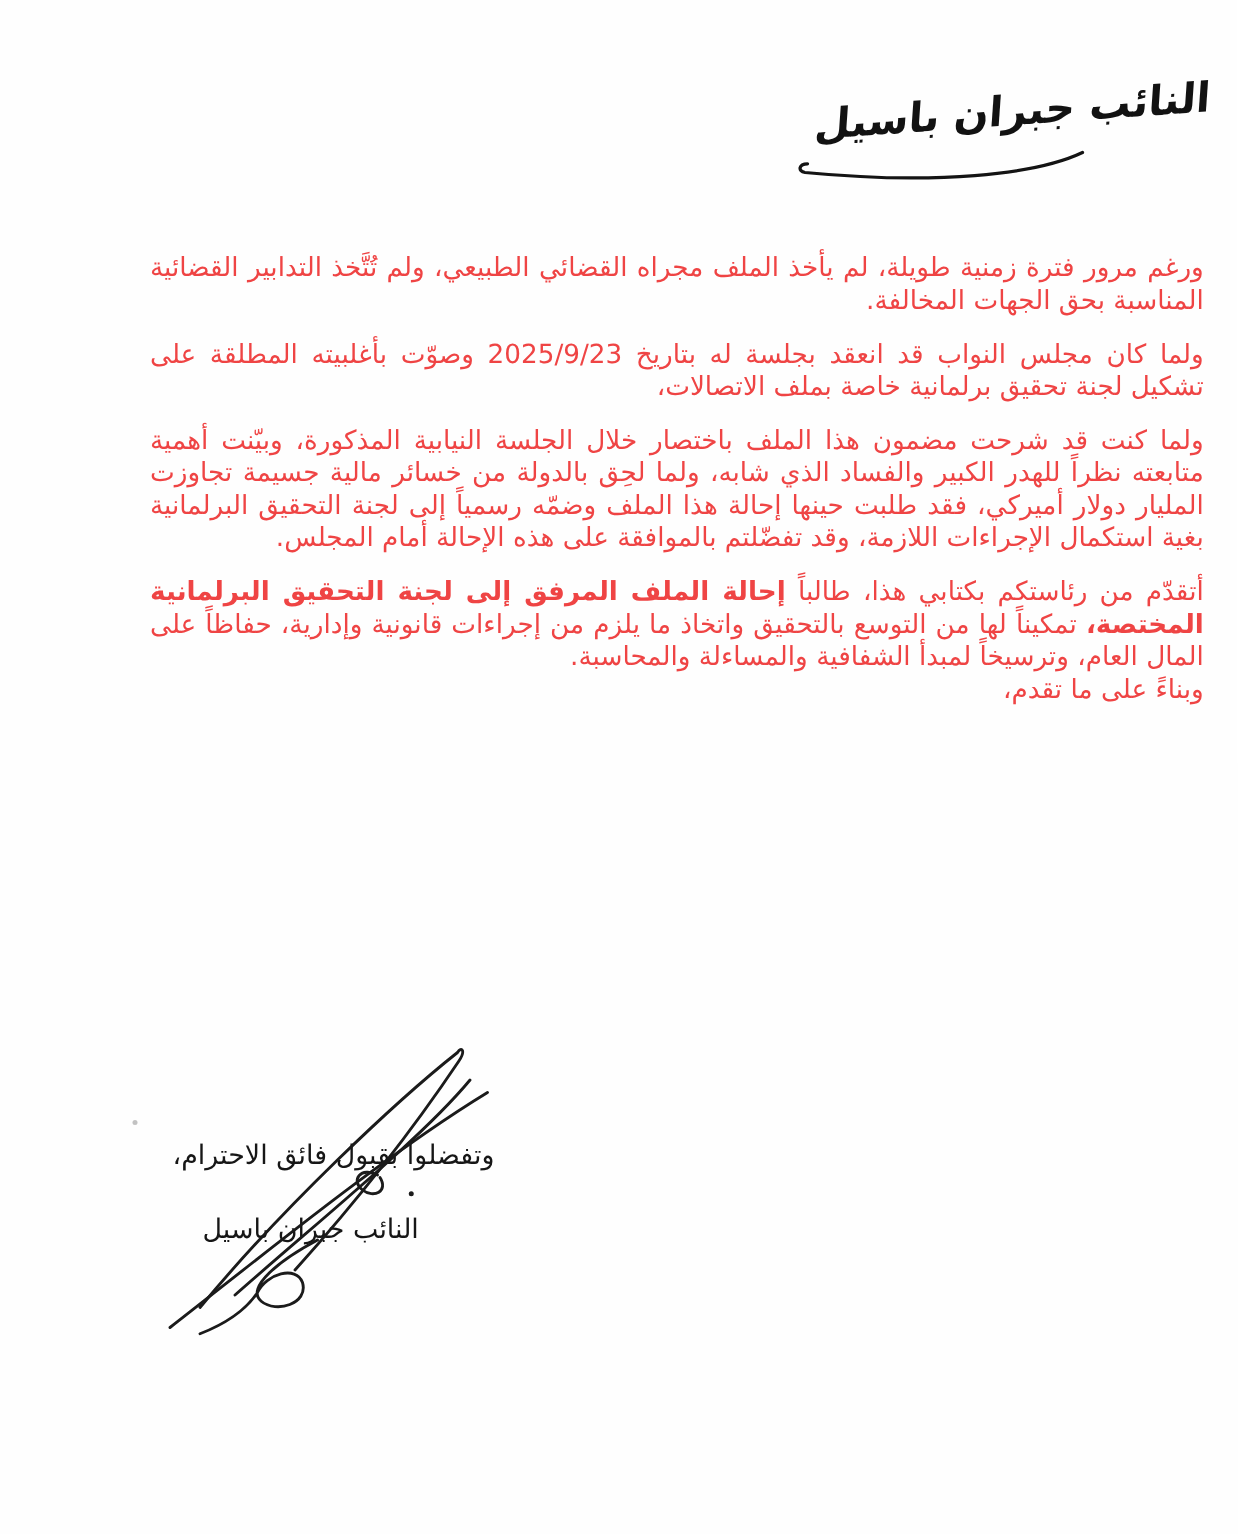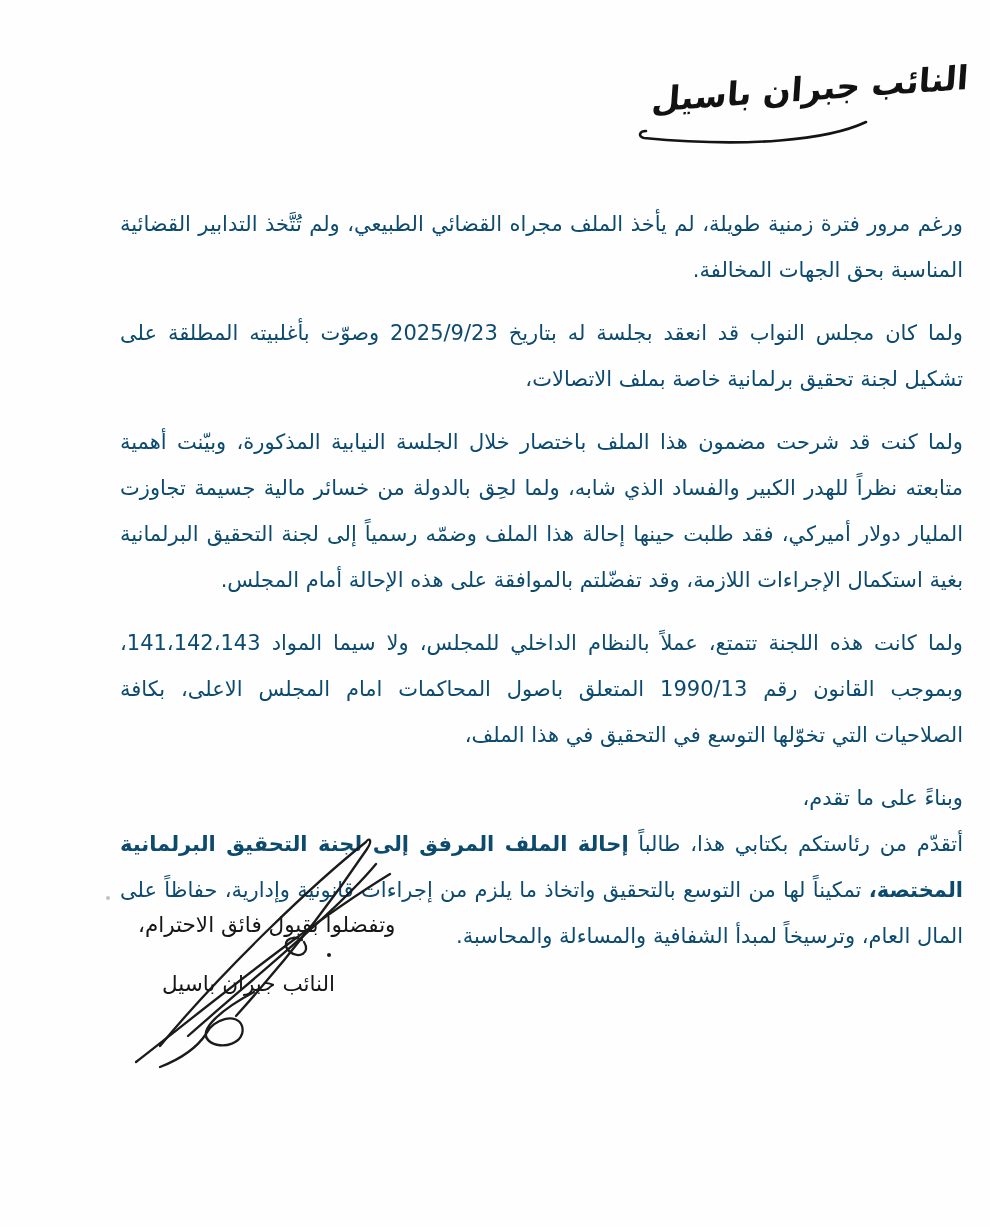--- a/index.html
+++ b/index.html
@@ -28,22 +28,22 @@
     top:118px;right:120px;
     width:240px;height:34px;
   }
   
   .body-text{
     position:absolute;
     top:201px;left:120px;right:27px;
     direction:rtl;
     text-align:justify;
     font-size:21px;
-    line-height:46px;
-    color:#0c4a6e;
+    line-height:26px;
+    color:#ef4444;
   }
   .body-text p{margin:0 0 17px 0;}
   .body-text p.no-gap{margin:0;}
   .bold-run{font-weight:bold;}
   
   .closing{
     position:absolute;
     top:912px;left:138px;
     direction:rtl;
     font-size:21.5px;
@@ -84,27 +84,26 @@
     <path d="M 236 4 C 198 22, 118 30, 14 20 C 8 19, 9 13, 16 13" fill="none" stroke="#141414" stroke-width="2.6" stroke-linecap="round"></path>
   </svg>
 
   <div class="body-text">
     <p>ورغم مرور فترة زمنية طويلة، لم يأخذ الملف مجراه القضائي الطبيعي، ولم تُتَّخذ التدابير القضائية المناسبة بحق الجهات المخالفة.</p>
 
     <p>ولما كان مجلس النواب قد انعقد بجلسة له بتاريخ 2025/9/23 وصوّت بأغلبيته المطلقة على تشكيل لجنة تحقيق برلمانية خاصة بملف الاتصالات،</p>
 
     <p>ولما كنت قد شرحت مضمون هذا الملف باختصار خلال الجلسة النيابية المذكورة، وبيّنت أهمية متابعته نظراً للهدر الكبير والفساد الذي شابه، ولما لحِق بالدولة من خسائر مالية جسيمة تجاوزت المليار دولار أميركي، فقد طلبت حينها إحالة هذا الملف وضمّه رسمياً إلى لجنة التحقيق البرلمانية بغية استكمال الإجراءات اللازمة، وقد تفضّلتم بالموافقة على هذه الإحالة أمام المجلس.</p>
 
-    <p>ولما كانت هذه اللجنة تتمتع، عملاً بالنظام الداخلي للمجلس، ولا سيما المواد 141،142،143، وبموجب القانون رقم 1990/13 المتعلق باصول المحاكمات امام المجلس الاعلى، بكافة الصلاحيات التي تخوّلها التوسع في التحقيق في هذا الملف،</p>
-
-    <p class="no-gap">وبناءً على ما تقدم،</p>
 
     <p class="no-gap">
       <span>أتقدّم من رئاستكم بكتابي هذا، طالباً </span><span class="bold-run">إحالة الملف المرفق إلى لجنة التحقيق البرلمانية المختصة،</span><span> تمكيناً لها من التوسع بالتحقيق واتخاذ ما يلزم من إجراءات قانونية وإدارية، حفاظاً على المال العام، وترسيخاً لمبدأ الشفافية والمساءلة والمحاسبة.</span>
     </p>
+
+    <p class="no-gap">وبناءً على ما تقدم،</p>
   </div>
 
   <div class="closing">وتفضلوا بقبول فائق الاحترام،</div>
 
   <div class="signatory">النائب جبران باسيل</div>
 
   <svg class="signature-svg" viewBox="0 0 302 250">
     <g fill="none" stroke="#1b1b1b" stroke-width="2.3" stroke-linecap="round">
 
       <path d="M 44 222 C 110 142, 202 56, 250 18 C 253 13, 257 16, 251 25 C 206 92, 156 152, 120 192"></path>

